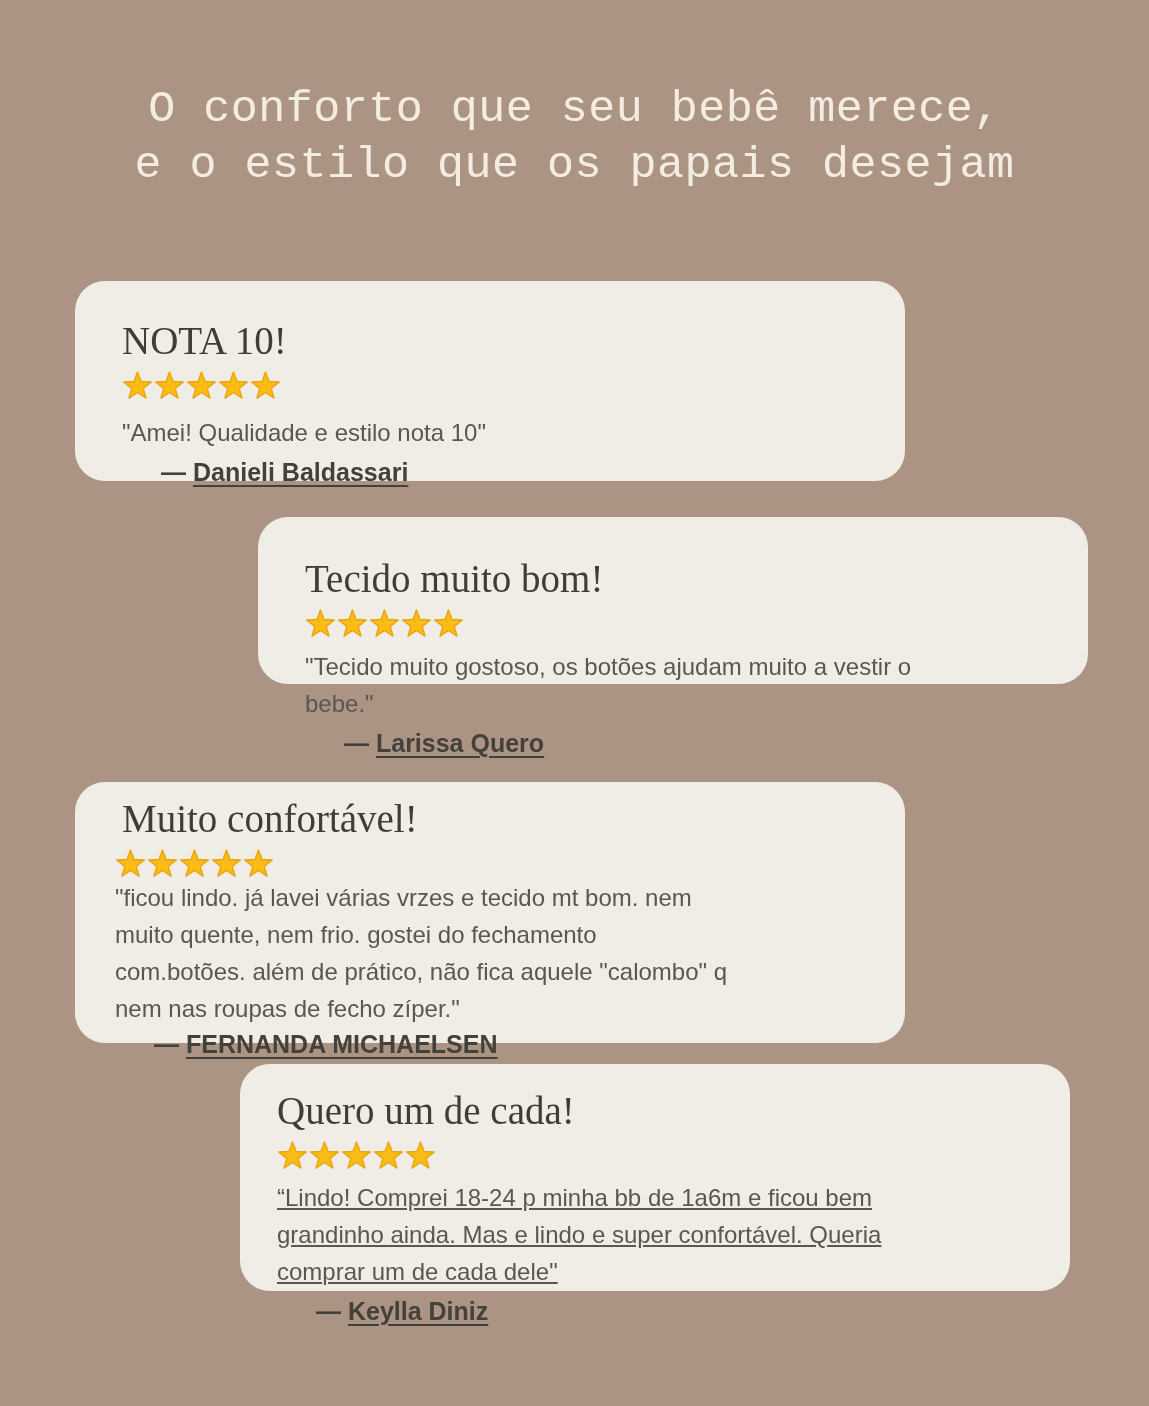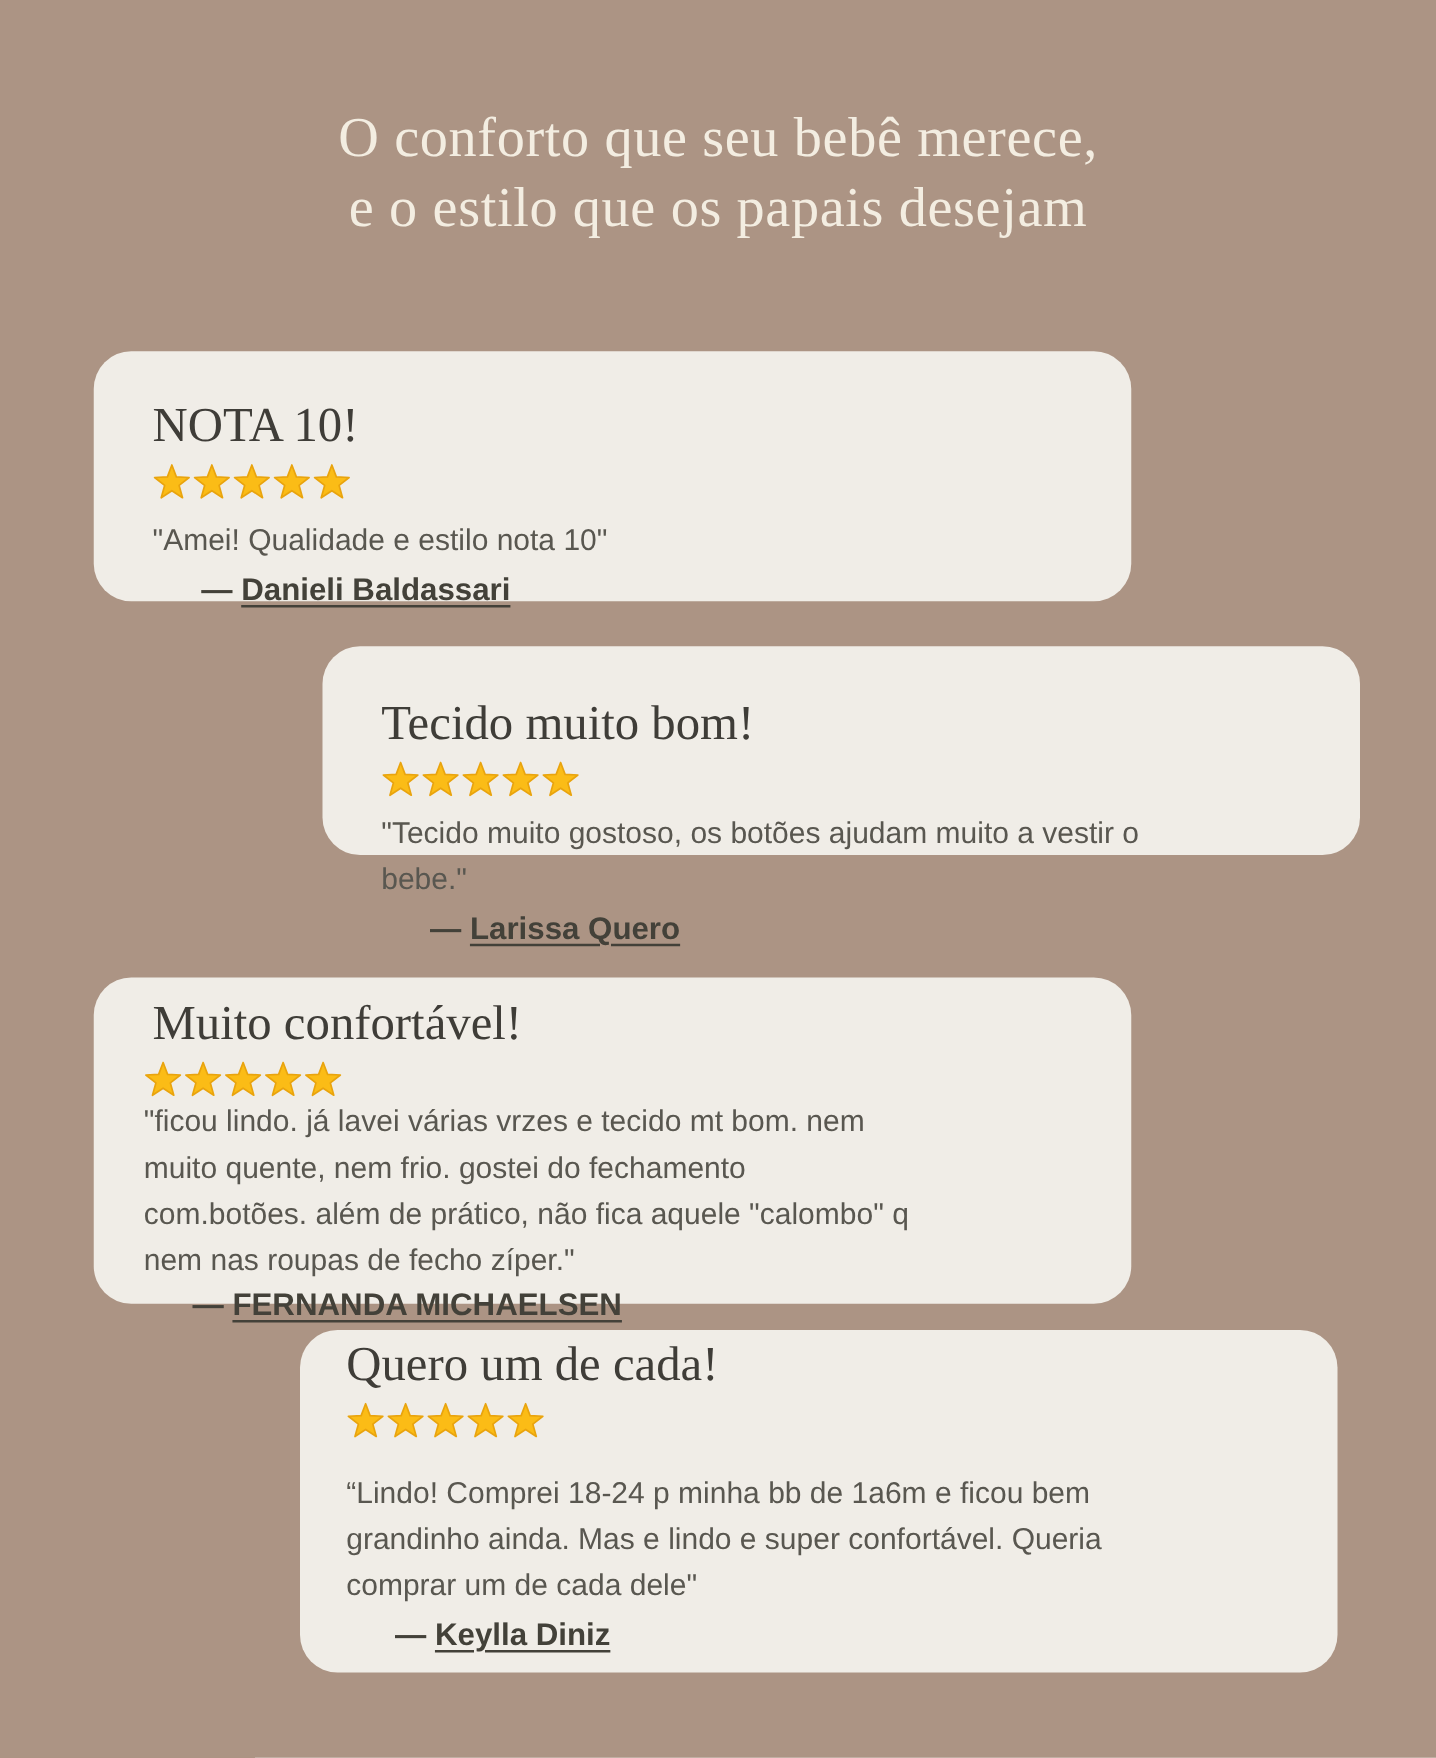--- a/index.html
+++ b/index.html
@@ -12,39 +12,39 @@
     background: var(--background, #AC9484);
     font-family: "Liberation Sans", sans-serif;
   }
 
   .title {
     position: absolute;
     top: 82px;
     left: 0;
     width: 100%;
     text-align: center;
-    font-family: Liberation Serif, serif;
+    font-family: Liberation Mono, monospace;
     font-weight: 400;
     font-size: 45px;
     line-height: 56px;
     color: var(--title, #F3EDE1);
     letter-spacing: 0.5px;
   }
 
   .card {
     position: absolute;
     width: 830px;
     background: var(--card, #F0EDE7);
     border-radius: 30px;
     box-sizing: border-box;
   }
   .card1 { left: 75px;  top: 281px;  height: 200px; padding: 38px 44px 0 47px; }
   .card2 { left: 258px; top: 517px;  height: 167px; padding: 40px 46px 0 47px; }
   .card3 { left: 75px;  top: 782px;  height: 261px; padding: 15px 42px 0 40px; }
-  .card4 { left: 240px; top: 1064px; height: 274px; padding: 6px 48px 0 37px; }
+  .card4 { left: 240px; top: 1064px; height: 227px; padding: 25px 48px 0 37px; }
 
   .card-head {
     display: flex;
     justify-content: space-between;
     align-items: flex-start;
     flex-direction: column;
   }
 
   .heading {
     font-family: "Liberation Serif", serif;
@@ -66,21 +66,21 @@
 
   .quote {
     white-space: pre-line;
     font-size: 24px;
     line-height: 37px;
     color: var(--body, #595750);
     margin-top: 14px;
   }
   .card2 .quote { margin-top: 10px; }
   .card3 .quote { margin-top: 1px; }
-  .card4 .quote { margin-top: 25px; }
+  .card4 .quote { margin-top: 9px; text-decoration: underline; }
 
   .author {
     margin-top: 7px;
     font-size: 25px;
     font-weight: bold;
     color: var(--author, #434139);
     margin-left: 39px;
   }
   .card3 .author { margin-top: 3px; }
   .author .name {

